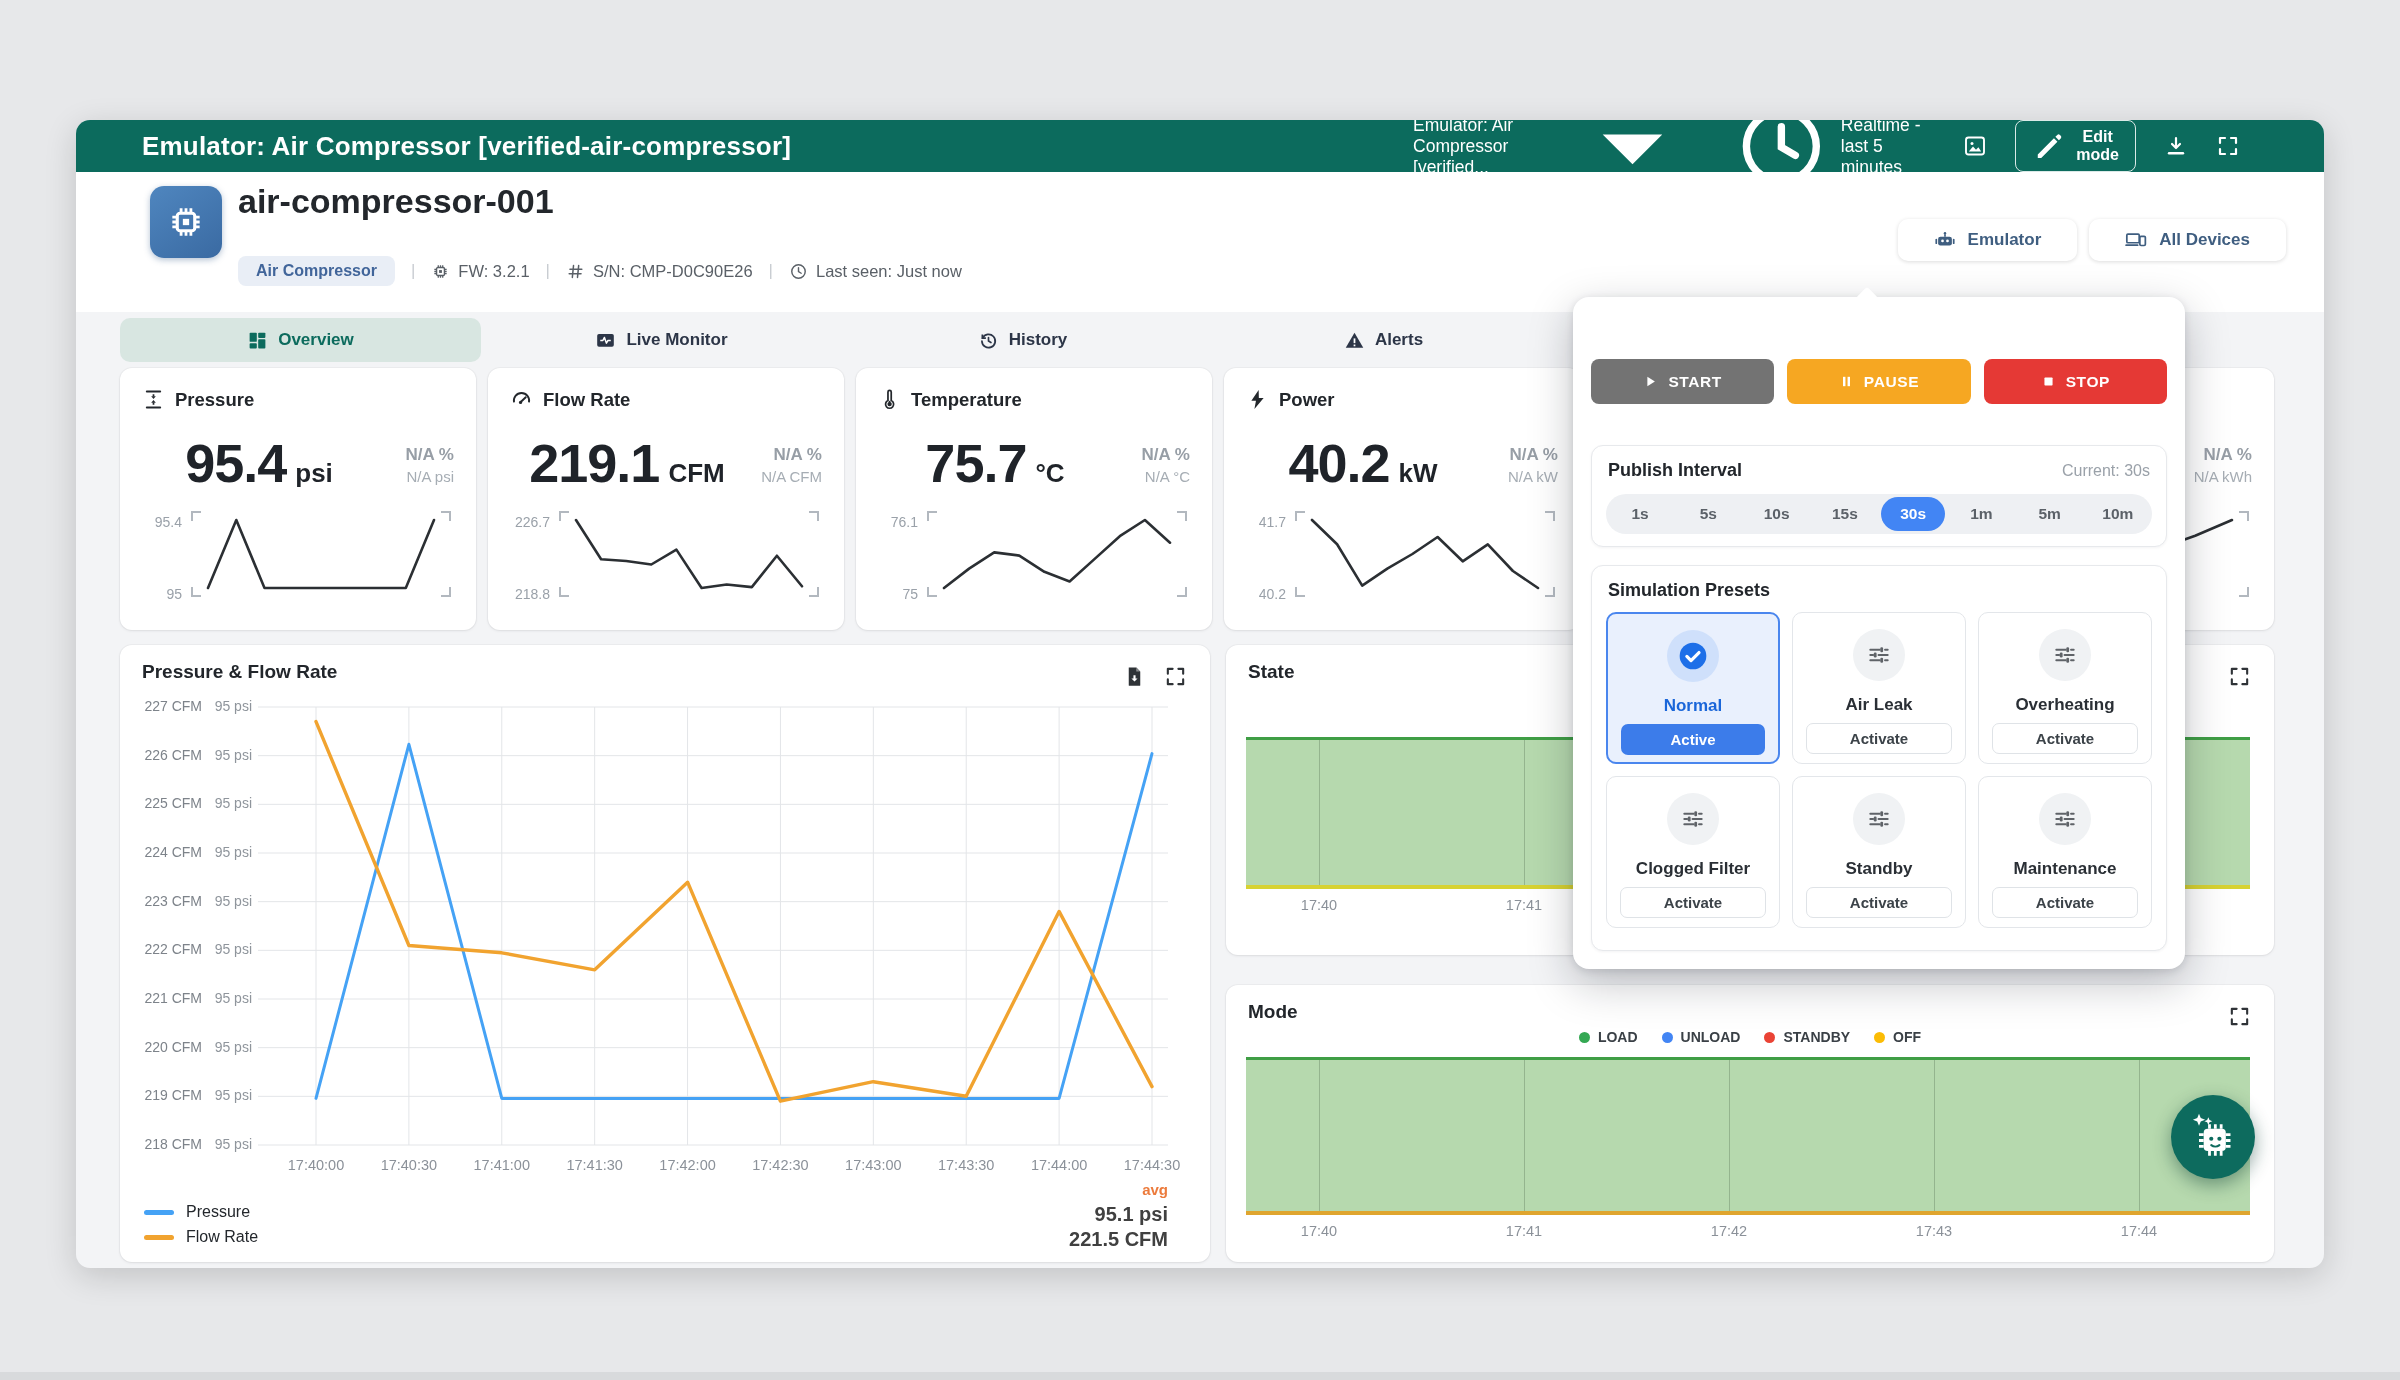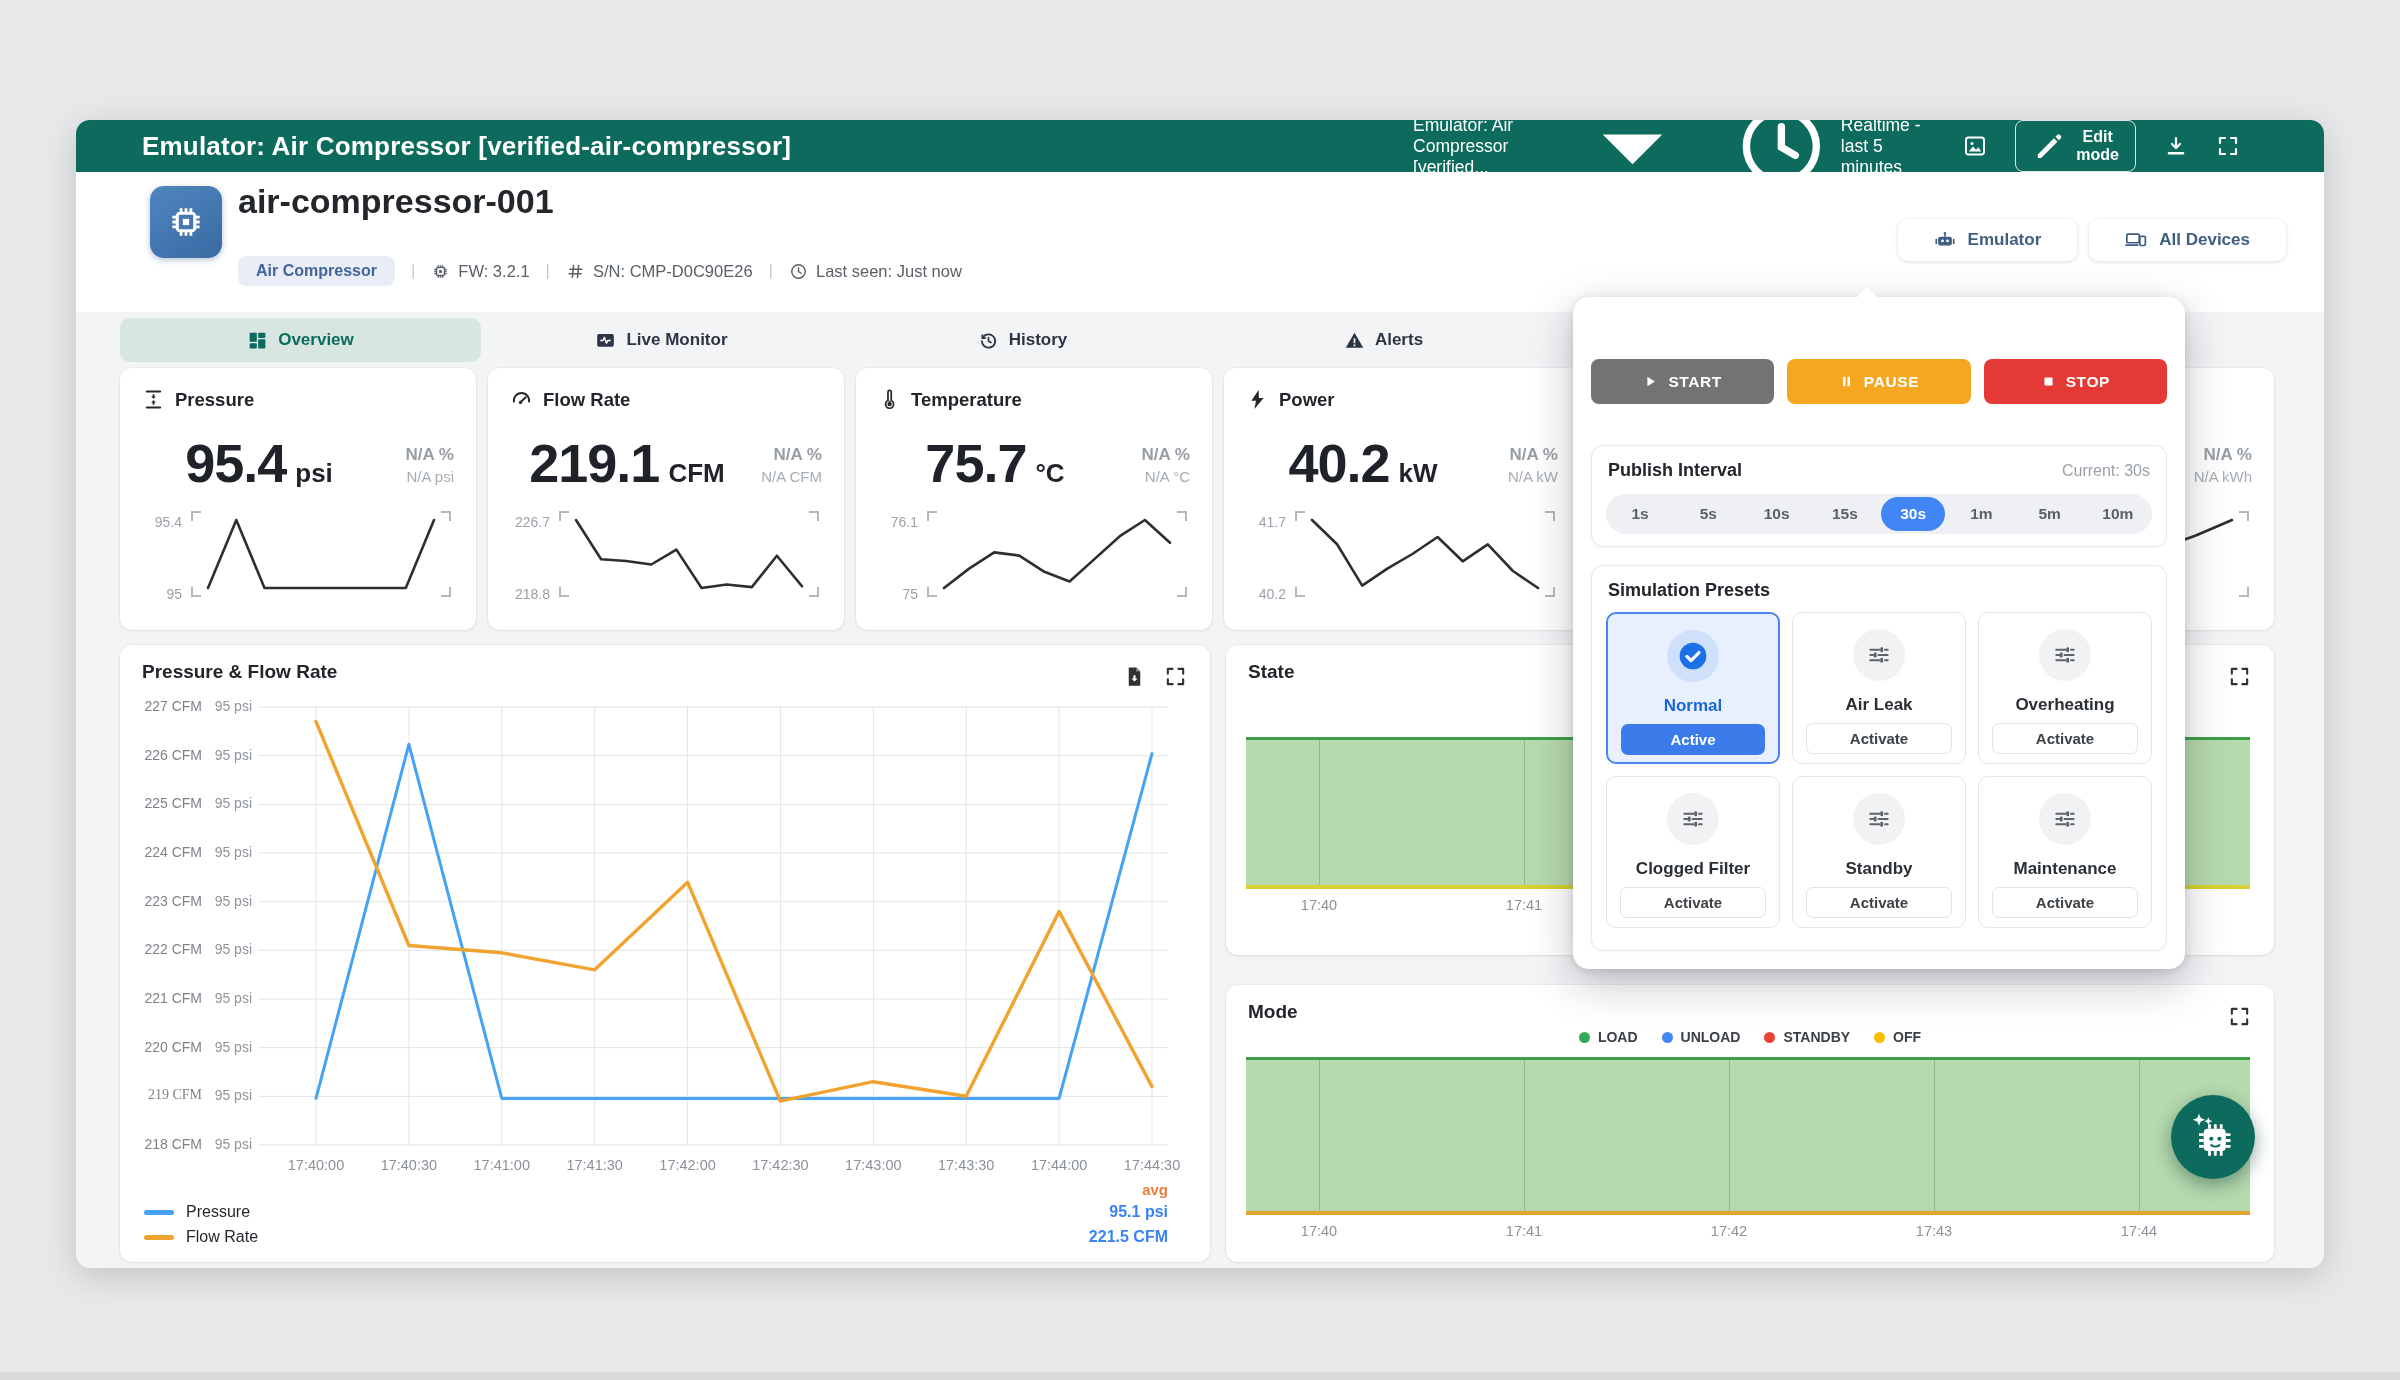--- a/index.html
+++ b/index.html
@@ -90,21 +90,21 @@
 
   
   .chart-title { position:absolute; left:22px; top:16px; font-size:19px; font-weight:600; color:#22262b; }
   .card-icons { position:absolute; top:20px; display:flex; gap:18px; }
   .card-icons .ic { width:23px; height:23px; color:#2f3337; cursor:pointer; }
   .axis-label { position:absolute; font-size:14px; color:#7d838a; white-space:nowrap; }
   .axis-label.psi { color:#8f959c; }
   .x-label { position:absolute; font-size:14.5px; color:#8b9199; transform:translateX(-50%); white-space:nowrap; }
   .legend-row { position:absolute; display:flex; align-items:center; font-size:16px; color:#23272c; }
   .legend-dash { width:30px; height:5px; border-radius:3px; margin-right:12px; }
-  .legend-val { position:absolute; font-size:16px; font-weight:600; color:#3b82f6; text-align:right; }
+  .legend-val { position:absolute; font-size:20px; font-weight:600; color:#404040; text-align:right; }
   .avg-head { position:absolute; font-size:15px; font-weight:700; color:#ec7b3c; text-align:right; }
 
   
   .area-plot { position:absolute; background:#b6d9ae; border-top:3px solid #3f9e45; overflow:hidden; }
   .area-grid { position:absolute; top:0; bottom:0; width:1px; background:rgba(70,95,70,.30); }
   .area-bottom { position:absolute; left:0; right:0; bottom:0; height:4px; }
   .mode-legend { position:absolute; left:0; right:0; top:44px; display:flex; justify-content:center; gap:24px; }
   .mode-legend .item { display:flex; align-items:center; gap:8px; font-size:14px; font-weight:600; color:#3a4046; }
   .mode-legend .dot { width:11px; height:11px; border-radius:50%; }
 
@@ -433,21 +433,21 @@
           <div class="axis-label" style="left:0;width:82px;text-align:right;top:199px;">224 CFM</div>
           <div class="axis-label psi" style="left:88px;width:44px;text-align:right;top:199px;">95 psi</div>
           <div class="axis-label" style="left:0;width:82px;text-align:right;top:247.66666666666663px;">223 CFM</div>
           <div class="axis-label psi" style="left:88px;width:44px;text-align:right;top:247.66666666666663px;">95 psi</div>
           <div class="axis-label" style="left:0;width:82px;text-align:right;top:296.33333333333337px;">222 CFM</div>
           <div class="axis-label psi" style="left:88px;width:44px;text-align:right;top:296.33333333333337px;">95 psi</div>
           <div class="axis-label" style="left:0;width:82px;text-align:right;top:345px;">221 CFM</div>
           <div class="axis-label psi" style="left:88px;width:44px;text-align:right;top:345px;">95 psi</div>
           <div class="axis-label" style="left:0;width:82px;text-align:right;top:393.6666666666667px;">220 CFM</div>
           <div class="axis-label psi" style="left:88px;width:44px;text-align:right;top:393.6666666666667px;">95 psi</div>
-          <div class="axis-label" style="left:0;width:82px;text-align:right;top:442.3333333333333px;font-family:Liberation Serif, serif;">219 CFM</div>
+          <div class="axis-label" style="left:0;width:82px;text-align:right;top:442.3333333333333px;">219 CFM</div>
           <div class="axis-label psi" style="left:88px;width:44px;text-align:right;top:442.3333333333333px;">95 psi</div>
           <div class="axis-label" style="left:0;width:82px;text-align:right;top:491px;">218 CFM</div>
           <div class="axis-label psi" style="left:88px;width:44px;text-align:right;top:491px;">95 psi</div>
           <div class="x-label" style="left:196px;top:512px;">17:40:00</div>
           <div class="x-label" style="left:288.8888888888889px;top:512px;">17:40:30</div>
           <div class="x-label" style="left:381.77777777777777px;top:512px;">17:41:00</div>
           <div class="x-label" style="left:474.6666666666667px;top:512px;">17:41:30</div>
           <div class="x-label" style="left:567.5555555555555px;top:512px;">17:42:00</div>
           <div class="x-label" style="left:660.4444444444445px;top:512px;">17:42:30</div>
           <div class="x-label" style="left:753.3333333333334px;top:512px;">17:43:00</div>

